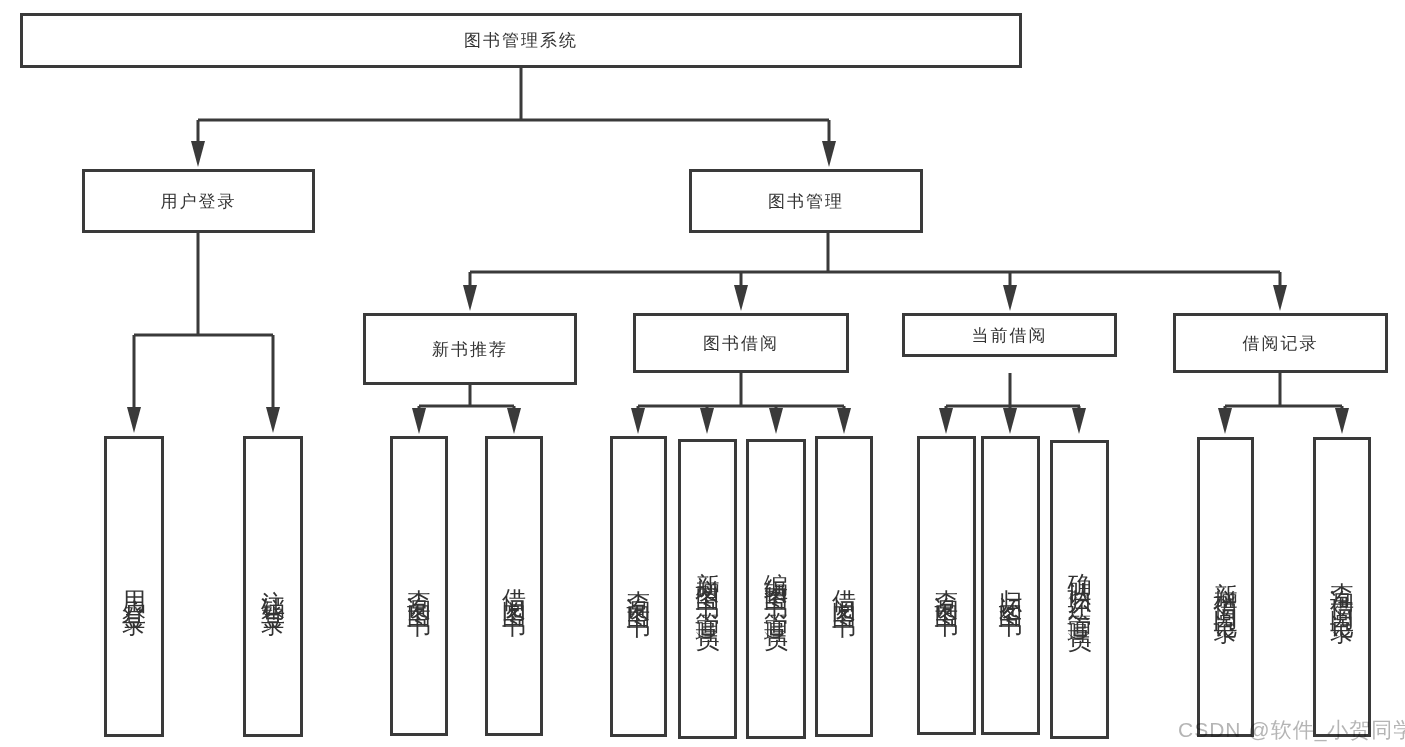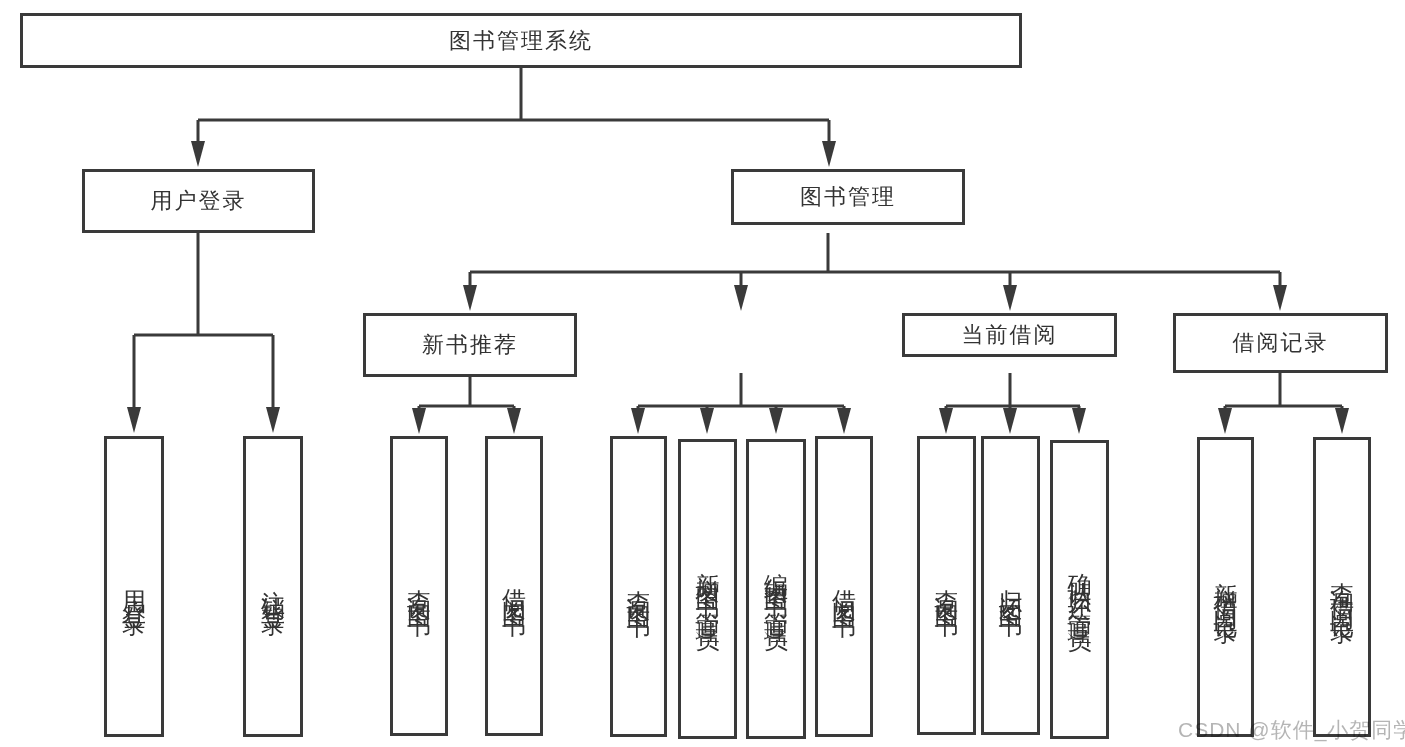--- a/index.html
+++ b/index.html
@@ -23,21 +23,21 @@
     border: 3px solid #3a3a3a;
     background: #ffffff;
     color: #333333;
     display: flex;
     align-items: center;
     justify-content: center;
     z-index: 2;
     text-align: center;
   }
   .node.h span {
-    font-size: 22px;
+    font-size: 17px;
     letter-spacing: 2px;
     white-space: nowrap;
   }
   .node.v span {
     writing-mode: vertical-rl;
     font-size: 24px;
     letter-spacing: 8px;
     line-height: 1;
     white-space: nowrap;
   }
@@ -98,26 +98,29 @@
     </g>
   </svg>
 
   <div class="node h" style="left:20px; top:13px; width:1002px; height:55px;">
     <span>图书管理系统</span>
   </div>
 
   <div class="node h" style="left:82px; top:169px; width:233px; height:64px;">
     <span>用户登录</span>
   </div>
-  <div class="node h" style="left:731px; top:169px; width:234px; height:56px;">
+  <div class="node h" style="left:689px; top:169px; width:234px; height:64px;">
     <span>图书管理</span>
   </div>
 
-  <div class="node h" style="left:363px; top:313px; width:214px; height:64px;">
+  <div class="node h" style="left:363px; top:313px; width:214px; height:72px;">
     <span>新书推荐</span>
+  </div>
+  <div class="node h" style="left:633px; top:313px; width:216px; height:60px;">
+    <span>图书借阅</span>
   </div>
   <div class="node h" style="left:902px; top:313px; width:215px; height:44px;">
     <span>当前借阅</span>
   </div>
   <div class="node h" style="left:1173px; top:313px; width:215px; height:60px;">
     <span>借阅记录</span>
   </div>
 
   <div class="node v" style="left:104px; top:436px; width:60px; height:301px;">
     <span>用户登录</span>

